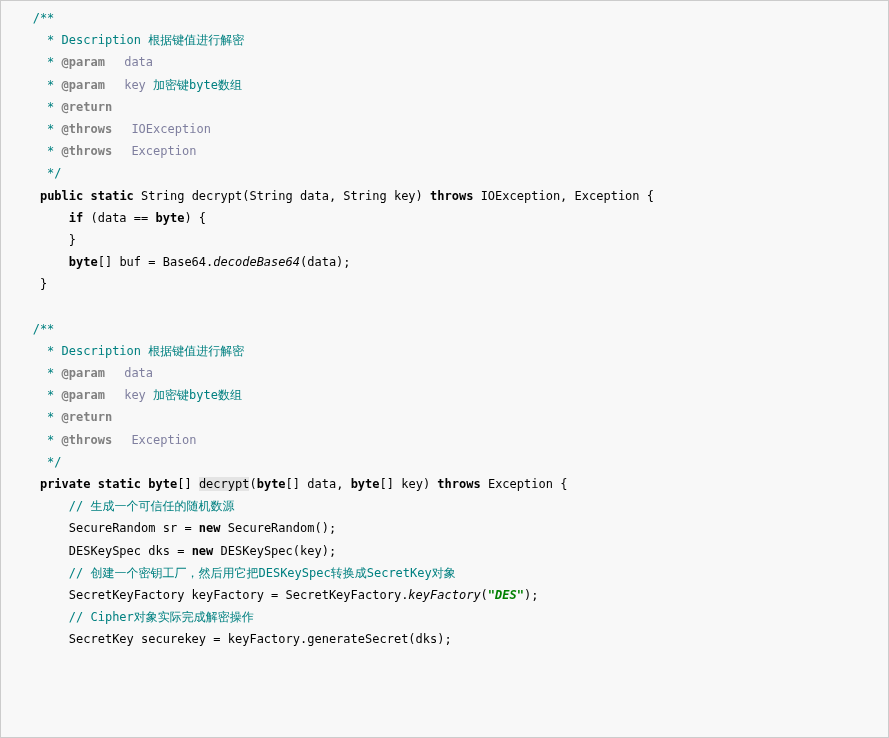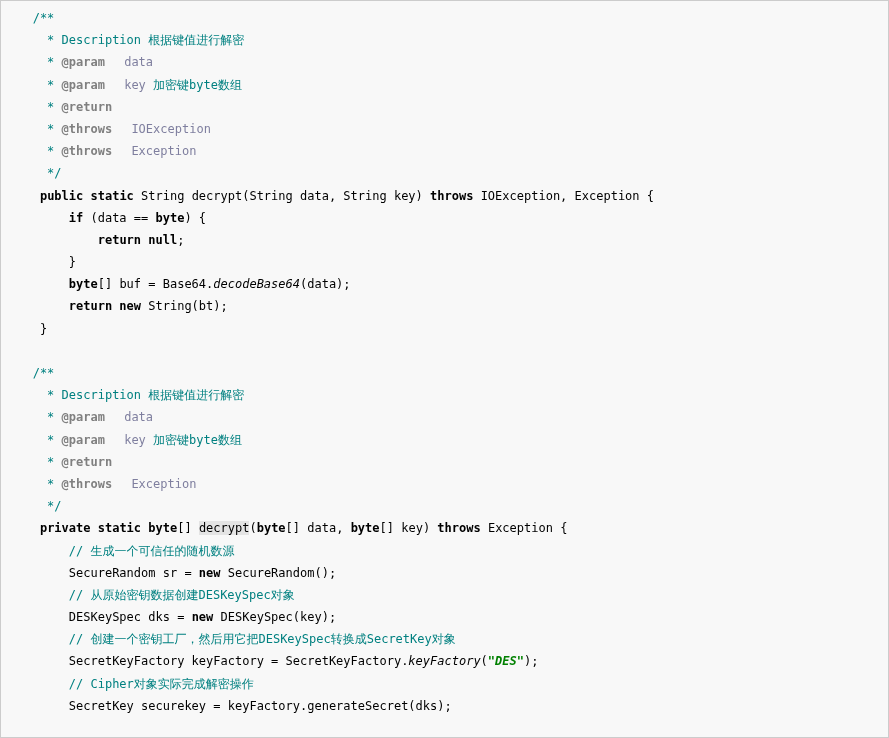--- a/index.html
+++ b/index.html
@@ -34,36 +34,33 @@
 <div class="line"><span class="comment">   /**</span></div>
 <div class="line"><span class="comment">     * Description </span><span class="comment">根据键值进行解密</span></div>
 <div class="line"><span class="comment">     * </span><span class="tag">@param</span><span class="tag-name"> data</span></div>
 <div class="line"><span class="comment">     * </span><span class="tag">@param</span><span class="tag-name"> key </span><span class="comment">加密键byte数组</span></div>
 <div class="line"><span class="comment">     * </span><span class="tag">@return</span></div>
 <div class="line"><span class="comment">     * </span><span class="tag">@throws</span><span class="tag-name"> IOException</span></div>
 <div class="line"><span class="comment">     * </span><span class="tag">@throws</span><span class="tag-name"> Exception</span></div>
 <div class="line"><span class="comment">     */</span></div>
 <div class="line"><span>    </span><span class="kw">public static</span><span> String decrypt(String data, String key) </span><span class="kw">throws</span><span> IOException, Exception {</span></div>
 <div class="line"><span>        </span><span class="kw">if</span><span> (data == </span><span class="kw">byte</span><span>) {</span></div>
-<div class="line"><span>            </span><span class="kw">return null</span><span>;</span></div>
 <div class="line"><span>        }</span></div>
 <div class="line"><span>        </span><span class="kw">byte</span><span>[] buf = Base64.</span><span class="method-italic">decodeBase64</span><span>(data);</span></div>
-<div class="line"><span>        </span><span class="kw">return new</span><span> String(bt);</span></div>
 <div class="line"><span>    }</span></div>
 <div class="line"><span> </span></div>
 <div class="line"><span class="comment">   /**</span></div>
 <div class="line"><span class="comment">     * Description </span><span class="comment">根据键值进行解密</span></div>
 <div class="line"><span class="comment">     * </span><span class="tag">@param</span><span class="tag-name"> data</span></div>
 <div class="line"><span class="comment">     * </span><span class="tag">@param</span><span class="tag-name"> key </span><span class="comment">加密键byte数组</span></div>
 <div class="line"><span class="comment">     * </span><span class="tag">@return</span></div>
 <div class="line"><span class="comment">     * </span><span class="tag">@throws</span><span class="tag-name"> Exception</span></div>
 <div class="line"><span class="comment">     */</span></div>
 <div class="line"><span>    </span><span class="kw">private static byte</span><span>[] </span><span class="hl">decrypt</span><span>(</span><span class="kw">byte</span><span>[] data, </span><span class="kw">byte</span><span>[] key) </span><span class="kw">throws</span><span> Exception {</span></div>
 <div class="line"><span>        </span><span class="comment">// 生成一个可信任的随机数源</span></div>
 <div class="line"><span>        SecureRandom sr = </span><span class="kw">new</span><span> SecureRandom();</span></div>
-<div class="line"><span>        </span><span class="comment">// 从原始密钥数据创建DESKeySpec对象</span></div>
 <div class="line"><span>        DESKeySpec dks = </span><span class="kw">new</span><span> DESKeySpec(key);</span></div>
 <div class="line"><span>        </span><span class="comment">// 创建一个密钥工厂，然后用它把DESKeySpec转换成SecretKey对象</span></div>
 <div class="line"><span>        SecretKeyFactory keyFactory = SecretKeyFactory.</span><span class="method-italic">keyFactory</span><span>(</span><span class="str">"DES"</span><span>);</span></div>
 <div class="line"><span>        </span><span class="comment">// Cipher对象实际完成解密操作</span></div>
 <div class="line"><span>        SecretKey securekey = keyFactory.generateSecret(dks);</span></div>
 
 </div>
 
 </body></html>

